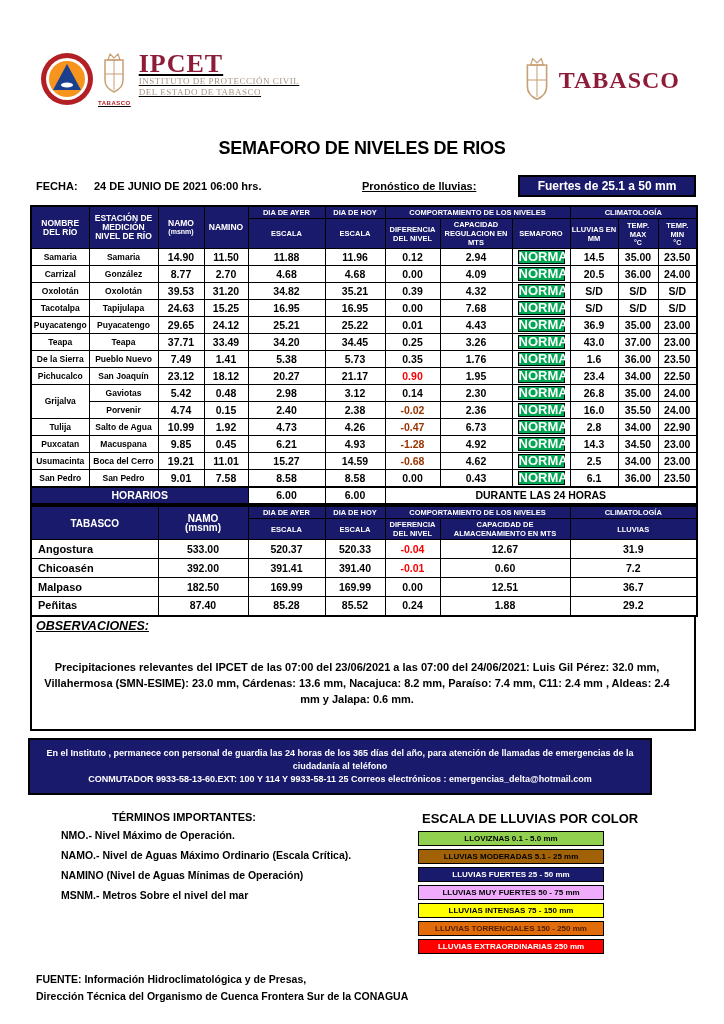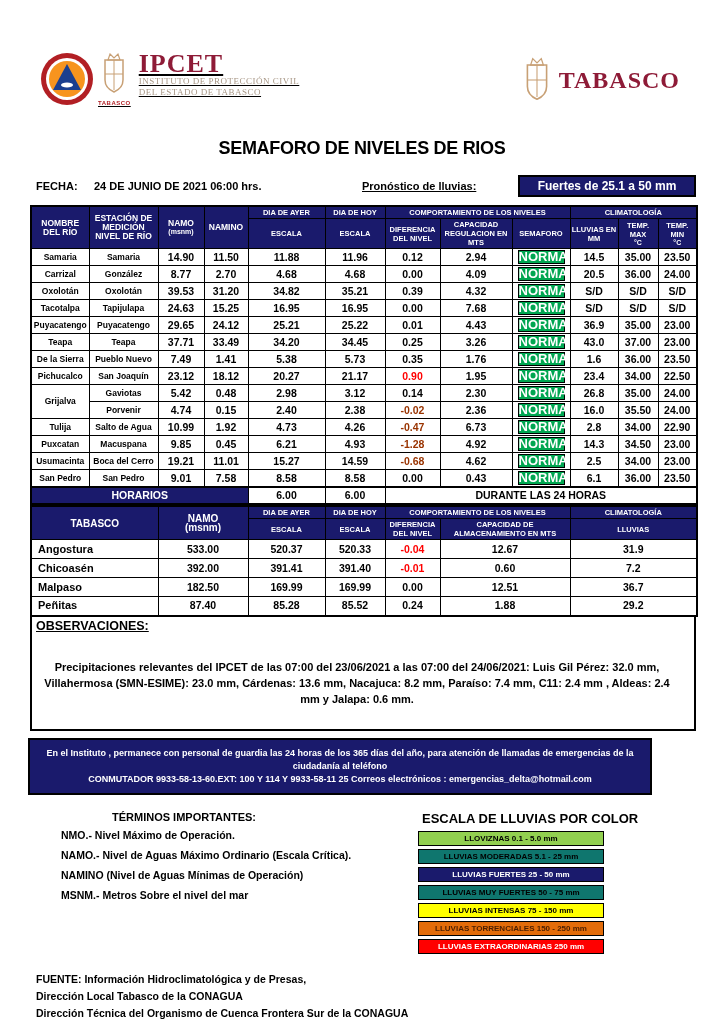--- a/index.html
+++ b/index.html
@@ -40,21 +40,21 @@
   .badge { display:block; margin:1px 4px; background:#00a651; border:1px solid #000; color:#fff; font-size:13px; font-weight:bold; line-height:12px; }
   .horarios-label { background:#1a1a6c; color:#fff; font-size:10.5px; border-top:2px solid #000; }
   .horarios-val { font-size:10.5px; border-top:2px solid #000; }
   .presas { border:2px solid #000; margin-top:0; }
   .presas td { height:19px; }
   .presas td.pname { text-align:left; padding-left:6px; font-size:11px; }
   .sub-small { font-size:7px; display:block; line-height:8px; }
 
   
   .observaciones { width:666px; margin:0 0 0 30px; border:2px solid #000; border-top:none; min-height:114px; padding:2px 6px 8px 4px; }
-  .obs-title { font-size:12.5px; font-weight:bold; text-decoration:underline; }
+  .obs-title { font-size:12.5px; font-weight:bold; text-decoration:underline;font-style:italic; }
   .obs-text { font-size:11px; font-weight:bold; text-align:center; margin:26px 10px 0 0; line-height:16px; }
 
   
   .banner { width:624px; margin:7px 0 0 28px; background:#1a1a6c; border:2px solid #000; color:#fff; text-align:center; font-size:9px; font-weight:bold; padding:7px 4px; line-height:13px; }
 
   
   .bottom { display:flex; margin:16px 0 0 34px; }
   .terminos { width:370px; }
   .term-title { font-size:11px; font-weight:bold; text-align:center; width:300px; margin-bottom:6px; }
   .term-item { font-size:10.5px; font-weight:bold; margin-bottom:8px;padding-left:27px; }
@@ -469,29 +469,28 @@
           <div class="term-item">NMO.- Nivel Máximo de Operación.</div>
           <div class="term-item">NAMO.- Nivel de Aguas Máximo Ordinario (Escala Crítica).</div>
           <div class="term-item">NAMINO (Nivel de Aguas Mínimas de Operación)</div>
           <div class="term-item">MSNM.- Metros Sobre el nivel del mar</div>
         </div>
     </div>
     <div class="escala">
       <div class="escala-title">ESCALA DE LLUVIAS POR COLOR</div>
       <div id="escala-list">
           <div class="swatch" style="background: rgb(146, 208, 80); color: rgb(0, 0, 0);">LLOVIZNAS   0.1 -  5.0 mm</div>
-          <div class="swatch" style="background: #0f766e; color: rgb(0, 0, 0); text-align: center;">LLUVIAS MODERADAS 5.1 - 25 mm</div>
+          <div class="swatch" style="background: #a16207; color: rgb(0, 0, 0); text-align: center;">LLUVIAS MODERADAS 5.1 - 25 mm</div>
           <div class="swatch" style="background: rgb(26, 26, 108); color: rgb(255, 255, 255);">LLUVIAS FUERTES        25 - 50 mm</div>
-          <div class="swatch" style="background: #0f766e; color: rgb(0, 0, 0);">LLUVIAS MUY FUERTES   50 - 75 mm</div>
+          <div class="swatch" style="background: #f0abfc; color: rgb(0, 0, 0);">LLUVIAS MUY FUERTES   50 - 75 mm</div>
           <div class="swatch" style="background: rgb(255, 255, 0); color: rgb(0, 0, 0);">LLUVIAS INTENSAS    75 - 150 mm</div>
           <div class="swatch" style="background: rgb(227, 108, 10); color: rgb(74, 30, 0);">LLUVIAS TORRENCIALES  150 - 250  mm</div>
           <div class="swatch" style="background: rgb(255, 0, 0); color: rgb(255, 255, 255);">LLUVIAS EXTRAORDINARIAS 250  mm</div>
         </div>
     </div>
   </div>
 
   <div class="fuente">
     <div>FUENTE: Información Hidroclimatológica y de Presas,</div>
-    <div>Dirección Local Tabasco de la CONAGUA</div>
     <div>Dirección Técnica del Organismo de Cuenca Frontera Sur de la CONAGUA</div>
   </div>
 
 </div>
 
 </body></html>

